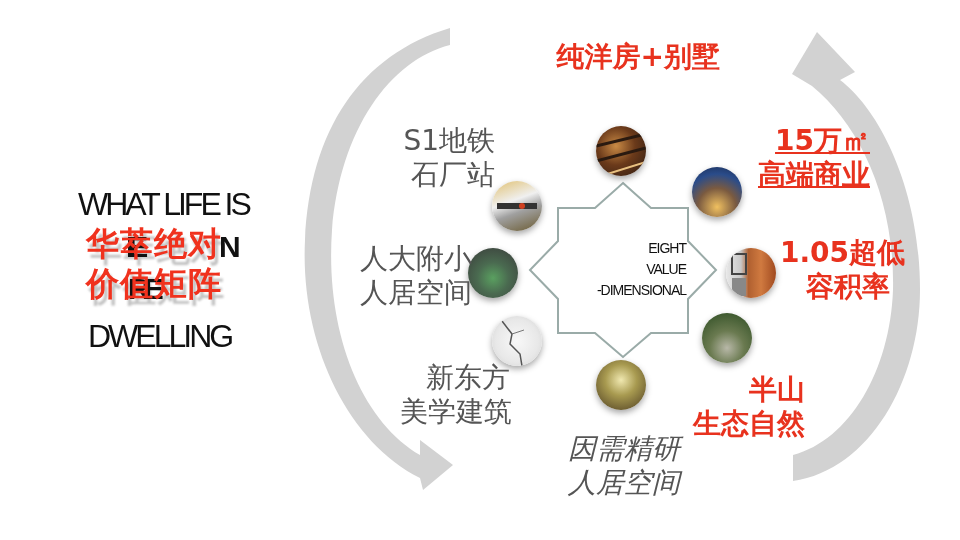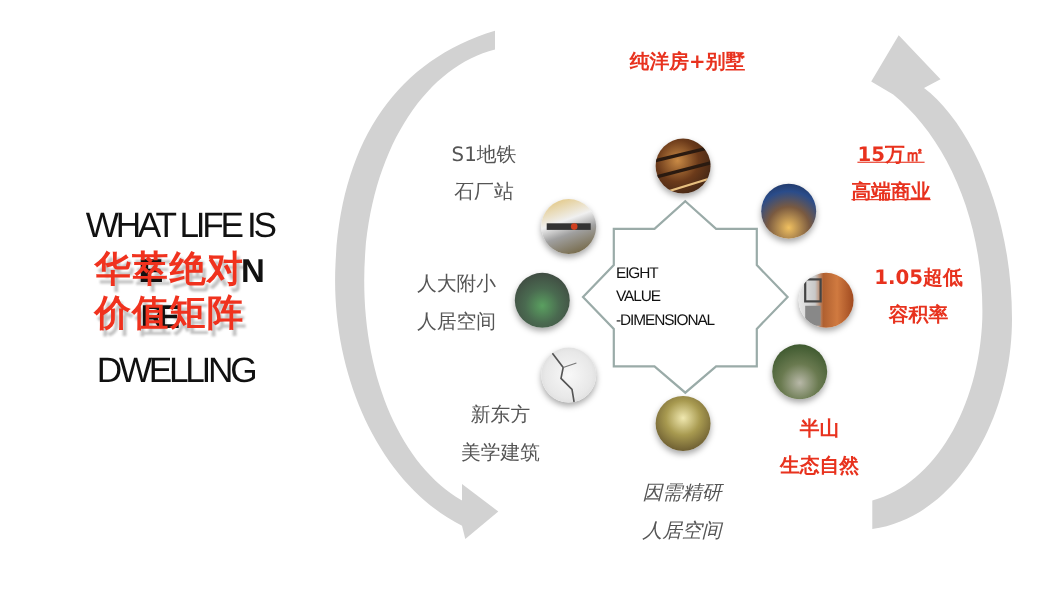--- a/index.html
+++ b/index.html
@@ -27,33 +27,33 @@
       font-size: 33px; font-weight: bold; color: rgba(120,120,120,0.45);
       line-height: 40px; letter-spacing: 1px; white-space: nowrap;
       filter: blur(1px);
     }
     .glitch {
       position: absolute; font-family: "Liberation Sans", sans-serif;
       font-size: 30px; font-weight: bold; color: #111; letter-spacing: -6px;
       line-height: 1;
     }
     .label {
-      position: absolute; text-align: center; white-space: nowrap;
-      font-size: 18px; line-height: 34px;
+      position: absolute; text-align: right; white-space: nowrap;
+      font-size: 28px; line-height: 34px;
     }
     .label.gray { color: #555555; }
     .label.red { color: #e8321e; font-weight: bold; }
     .photo {
       position: absolute; width: 50px; height: 50px; border-radius: 50%;
       box-shadow: 0 3px 6px rgba(0,0,0,0.35);
       overflow: hidden;
     }
     .star-text {
       position: absolute; left: 560px; top: 238px; width: 126px;
-      text-align: left; font-family: "Liberation Sans", sans-serif;
+      text-align: right; font-family: "Liberation Sans", sans-serif;
       font-size: 14px; letter-spacing: -1px; line-height: 21px; color: #111;
     }
   </style>
 </head>
 <body>
 
 <svg id="arrows" width="960" height="540">
 
   <g>
     <path d="M450,45 C390,60 340,130 332,230 C325,330 360,420 420,455 L420,440 L453,465 L423,490 L420,478

